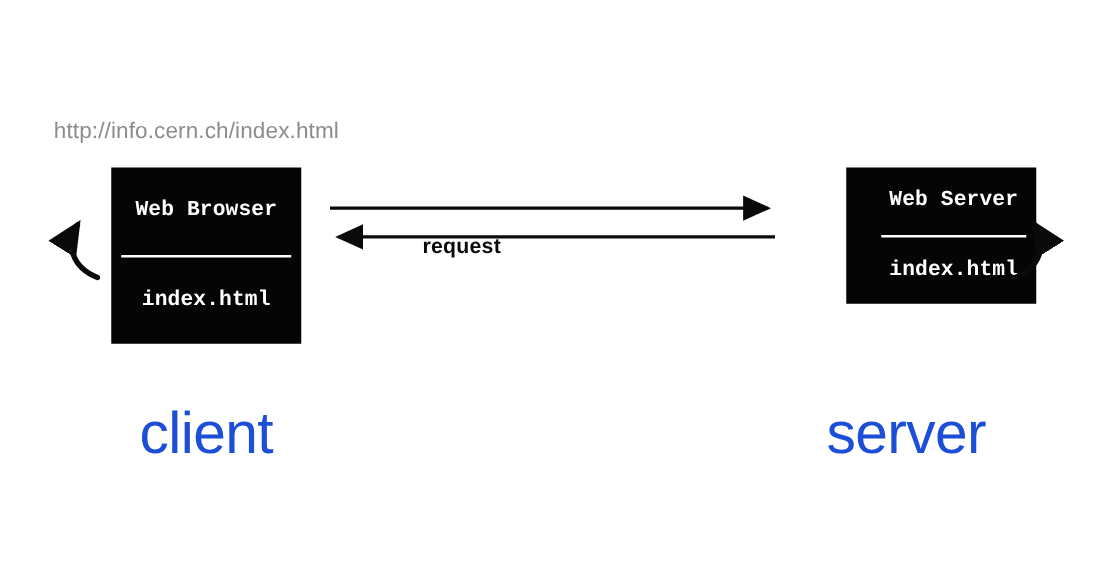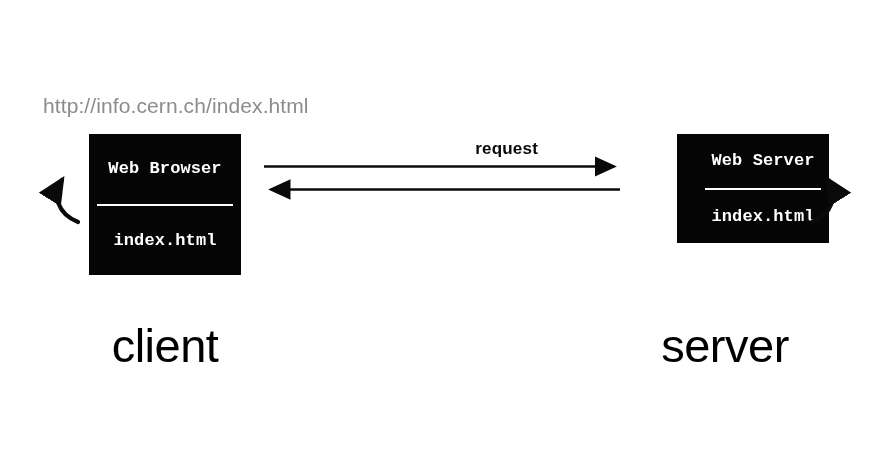--- a/index.html
+++ b/index.html
@@ -16,21 +16,21 @@
     height: 449px;
     background: #ffffff;
     overflow: hidden;
   }
 
   
   .url {
     position: absolute;
     color: #8c8c8c;
     font-family: "Liberation Sans", sans-serif;
-    font-size: 21px;
+    font-size: 18px;
     font-weight: 400;
     letter-spacing: 0.1px;
     white-space: nowrap;
   }
   #client-url { left: 43px; top: 94px; }
   #server-url { left: 650px; top: 294px; }
 
   
   .node-box {
     position: absolute;
@@ -57,41 +57,42 @@
   .node-divider {
     height: 2px;
     background: #ffffff;
     margin: 0 8px;
     flex: 0 0 auto;
   }
 
   
   .big-label {
     position: absolute;
-    color: #000000;
+    color: #1d4ed8;
     font-size: 47px;
     font-weight: 500;
     letter-spacing: -0.5px;
     white-space: nowrap;
     text-align: center;
     width: 300px;
   }
   #client-label { left: 15px;  top: 318px; }
   #server-label { left: 575px; top: 318px; }
 
   
   .msg-label {
     position: absolute;
     color: #0a0a0a;
     font-size: 17px;
     font-weight: bold;
     letter-spacing: 0.2px;
     white-space: nowrap;
-    text-align: right;
+    text-align: left;
     width: 200px;
+    margin-top: 48px;
   }
   #request-label  { left: 338px; top: 139px; }
   #response-label { left: 338px; top: 198px; }
 
   
   .overlay {
     position: absolute;
     left: 0;
     top: 0;
     width: 889px;

